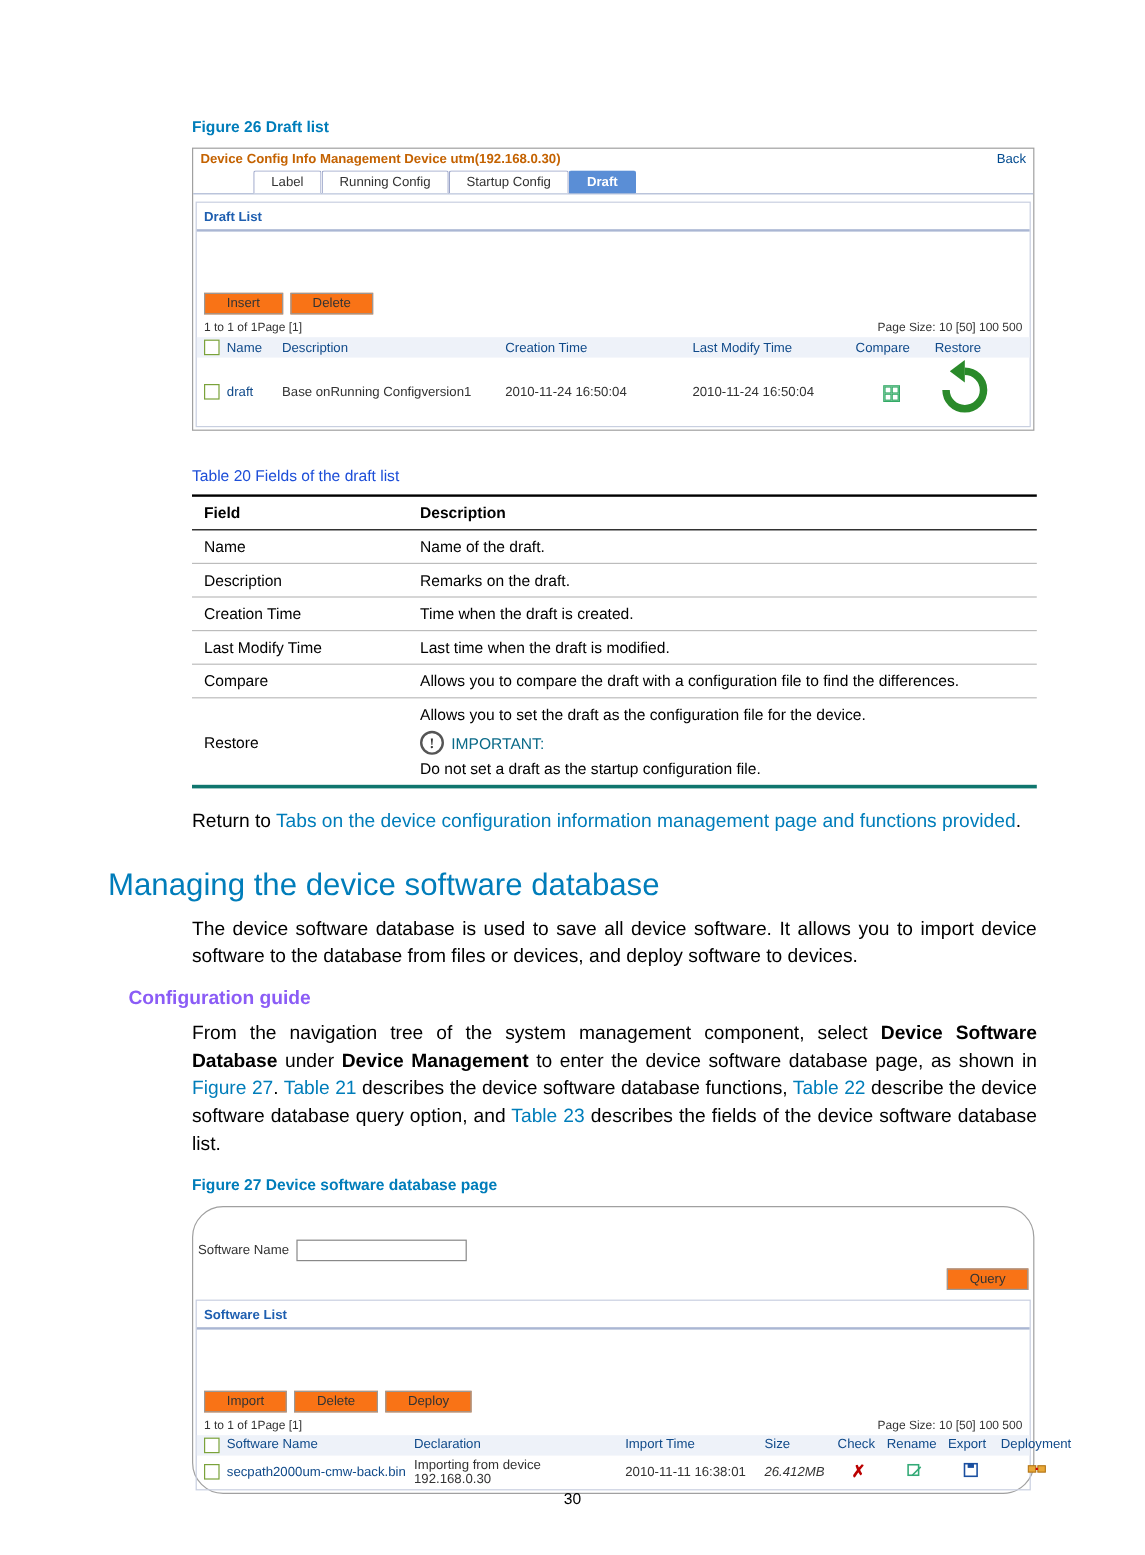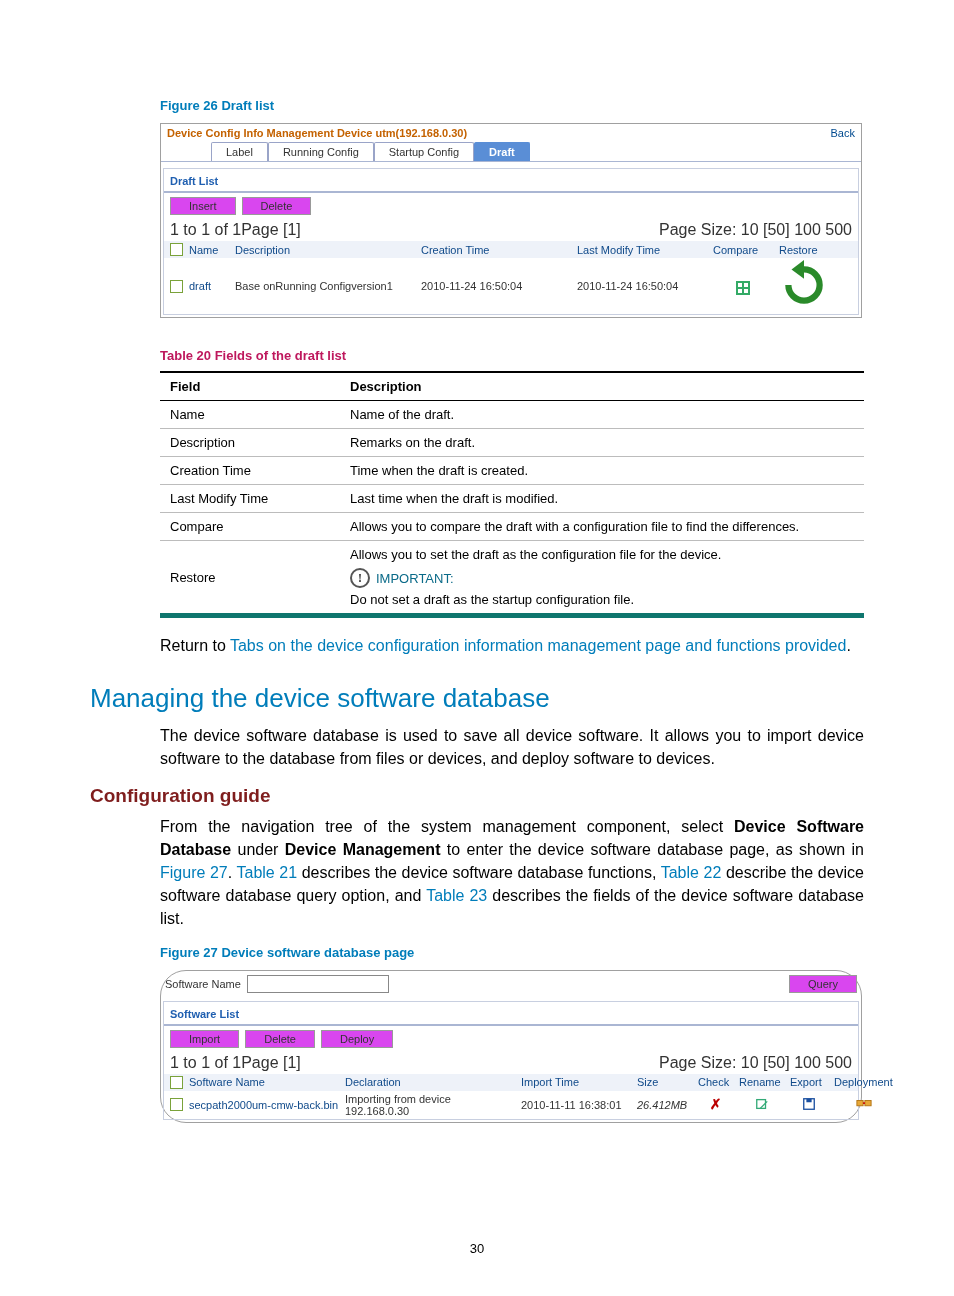--- a/index.html
+++ b/index.html
@@ -17,36 +17,36 @@
     box-sizing: border-box;
     padding: 90px 90px 16px 90px;
   }
   .fig-caption {
     color: #007dba;
     font-weight: bold;
     font-size: 13px;
     margin: 8px 0 10px 70px;
   }
   .tbl-caption {
-    color: #be185d;
-    font-weight: bold;
+    color: #1d4ed8;
+    font-weight: normal;
     font-size: 13px;
     margin: 30px 0 8px 70px;
   }
   .h1 {
     color: #007dba;
     font-size: 26px;
     font-weight: normal;
     margin: 26px 0 10px 0;
   }
   .h2 {
-    color: #7f1d1d;
-    font-size: 19px;
-    font-weight: bold;
-    margin: 14px 0 8px 0;
+    color: #8b5cf6;
+    font-size: 16px;
+    font-weight: bold;
+    margin: 14px 0 8px 17px;
   }
   .body-text {
     margin: 0 0 0 70px;
     font-size: 16px;
     line-height: 1.45;
     text-align: justify;
   }
   .link { color: #007dba; }
 
   
@@ -93,26 +93,27 @@
     border-bottom: 2px solid #aab6d3;
   }
   .btnrow {
     display: flex;
     gap: 6px;
     padding: 4px 6px;
   }
   .mockbtn {
     border: 1px solid #999;
     padding: 2px 18px;
-    background: #d946ef;
+    background: #f97316;
+    margin-top: 47px;
   }
   .pager {
     display: flex;
     padding: 2px 6px;
-    font-size: 16px;
+    font-size: 10px;
   }
   .pager .left { flex: 0 0 auto; }
   .pager .mid { flex: 1 1 auto; text-align: left; }
   .pager .right { flex: 0 0 auto; }
 
   .gridhead, .gridrow {
     display: flex;
     padding: 2px 6px;
     align-items: center;
     gap: 6px;
@@ -136,21 +137,21 @@
     padding: 6px 10px;
     border-bottom: 1px solid #bcbcbc;
     vertical-align: top;
   }
   table.fields thead th {
     border-top: 2px solid #000;
     border-bottom: 1px solid #000;
     font-weight: bold;
   }
   table.fields tbody tr:last-child td {
-    border-bottom: 5px solid #0f766e;
+    border-bottom: 3px solid #0f766e;
   }
   .important-line {
     display: flex;
     align-items: center;
     gap: 6px;
     color: #0a6a88;
     font-size: 13px;
     margin: 6px 0 4px 0;
   }
   .imp-icon {

